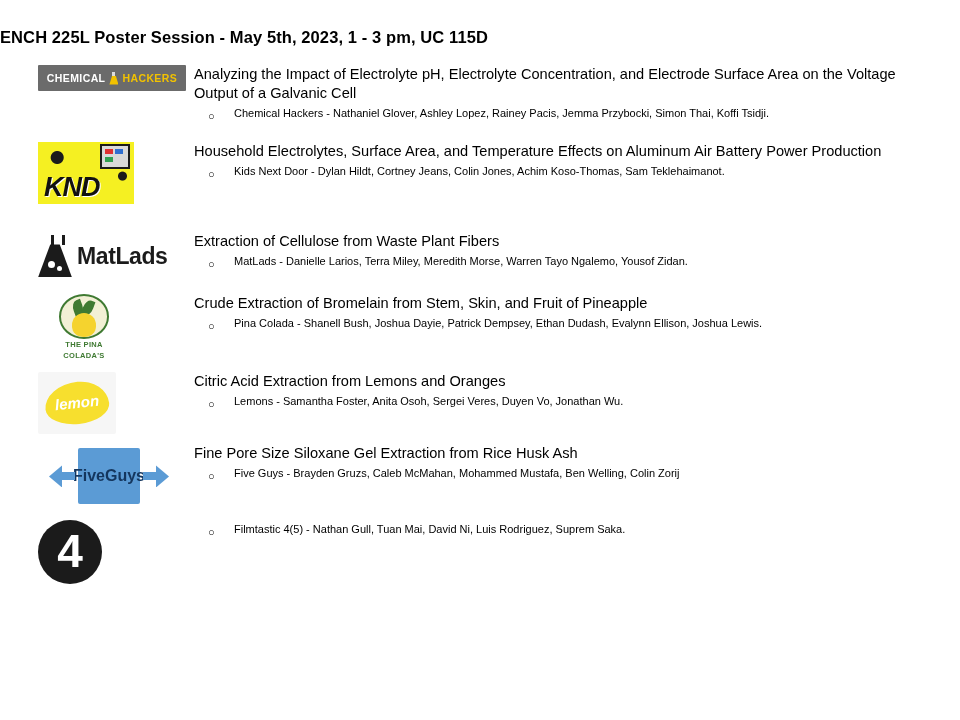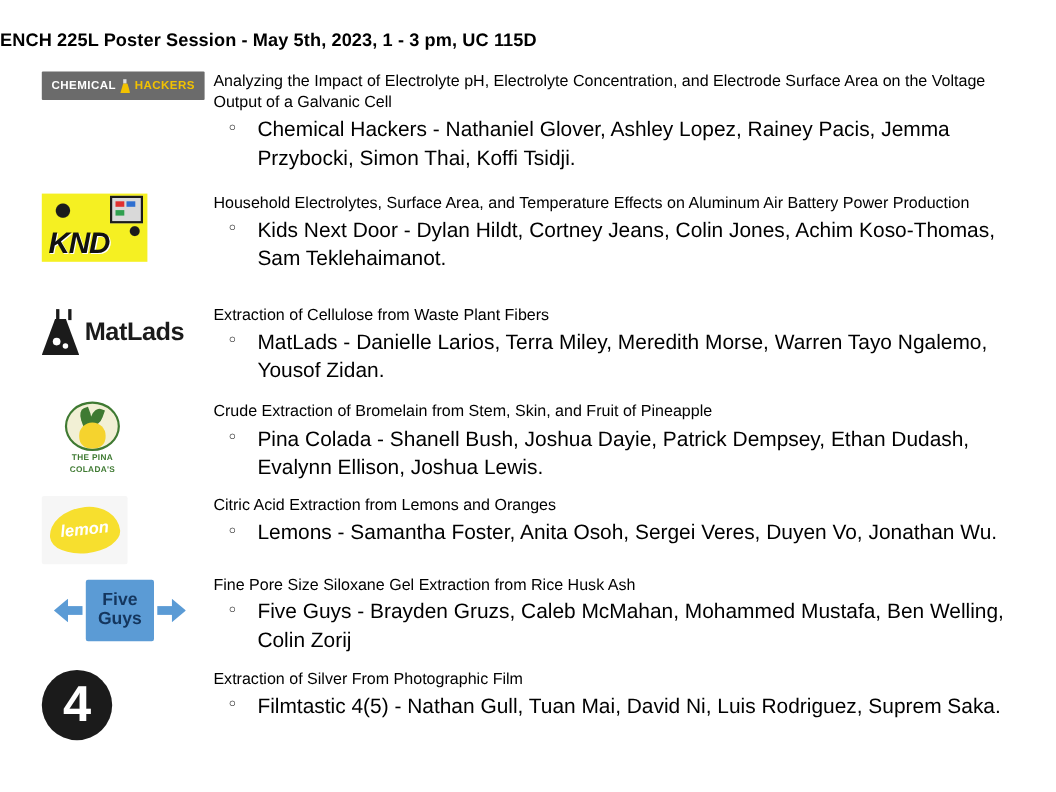--- a/index.html
+++ b/index.html
@@ -64,21 +64,21 @@
   .bullet {
     width: 26px;
     min-width: 26px;
     font-size: 11px;
     line-height: 1.45;
     padding-top: 3px;
     color: #000;
     text-align: left;
   }
   .members {
-    font-size: 19px;
+    font-size: 11px;
     line-height: 1.38;
     margin: 0;
   }
 
   
   .logo-ch {
     width: 148px;
     height: 26px;
     background: #6b6b6b;
     display: flex;
@@ -219,21 +219,21 @@
     content:""; position:absolute; left:0; top:7px; width:15px; height:8px; background:#5b9bd5;
   }
   .logo-five .arrow::after {
     content:""; position:absolute; left:13px; top:0; width:13px; height:22px; background:#5b9bd5;
     clip-path: polygon(0% 0%, 100% 50%, 0% 100%);
   }
   .logo-five .arrow.rev::before { left:11px; }
   .logo-five .arrow.rev::after { left:0; clip-path: polygon(100% 0%, 0% 50%, 100% 100%); }
   .logo-five .box {
     width: 62px; height: 56px; background:#5b9bd5;
-    display:flex; flex-direction:column; align-items:center; justify-content:center;
+    display:flex; flex-direction:row; align-items:center; justify-content:center;
     border-radius:2px;
   }
   .logo-five .box span {
     font-size: 16px; font-weight: bold; color:#14365e; line-height:1.05;
   }
 
   .logo-film {
     width: 64px; height: 64px; border-radius:50%;
     background:#1b1b1b;
     display:flex; align-items:center; justify-content:center;
@@ -368,21 +368,20 @@
       </div>
     </div>
 
     <div class="entry" style="margin-top:12px;">
       <div class="logo-cell">
         <div class="logo-film">
           <span class="num">4</span>
         </div>
       </div>
       <div class="text-cell">
-        <p class="poster-title">Extraction of Silver From Photographic Film</p>
         <div class="members-row">
           <span class="bullet">○</span>
           <p class="members">Filmtastic 4(5) - Nathan Gull, Tuan Mai, David Ni, Luis Rodriguez, Suprem Saka.</p>
         </div>
       </div>
     </div>
 
   </div>
 </div>
 

